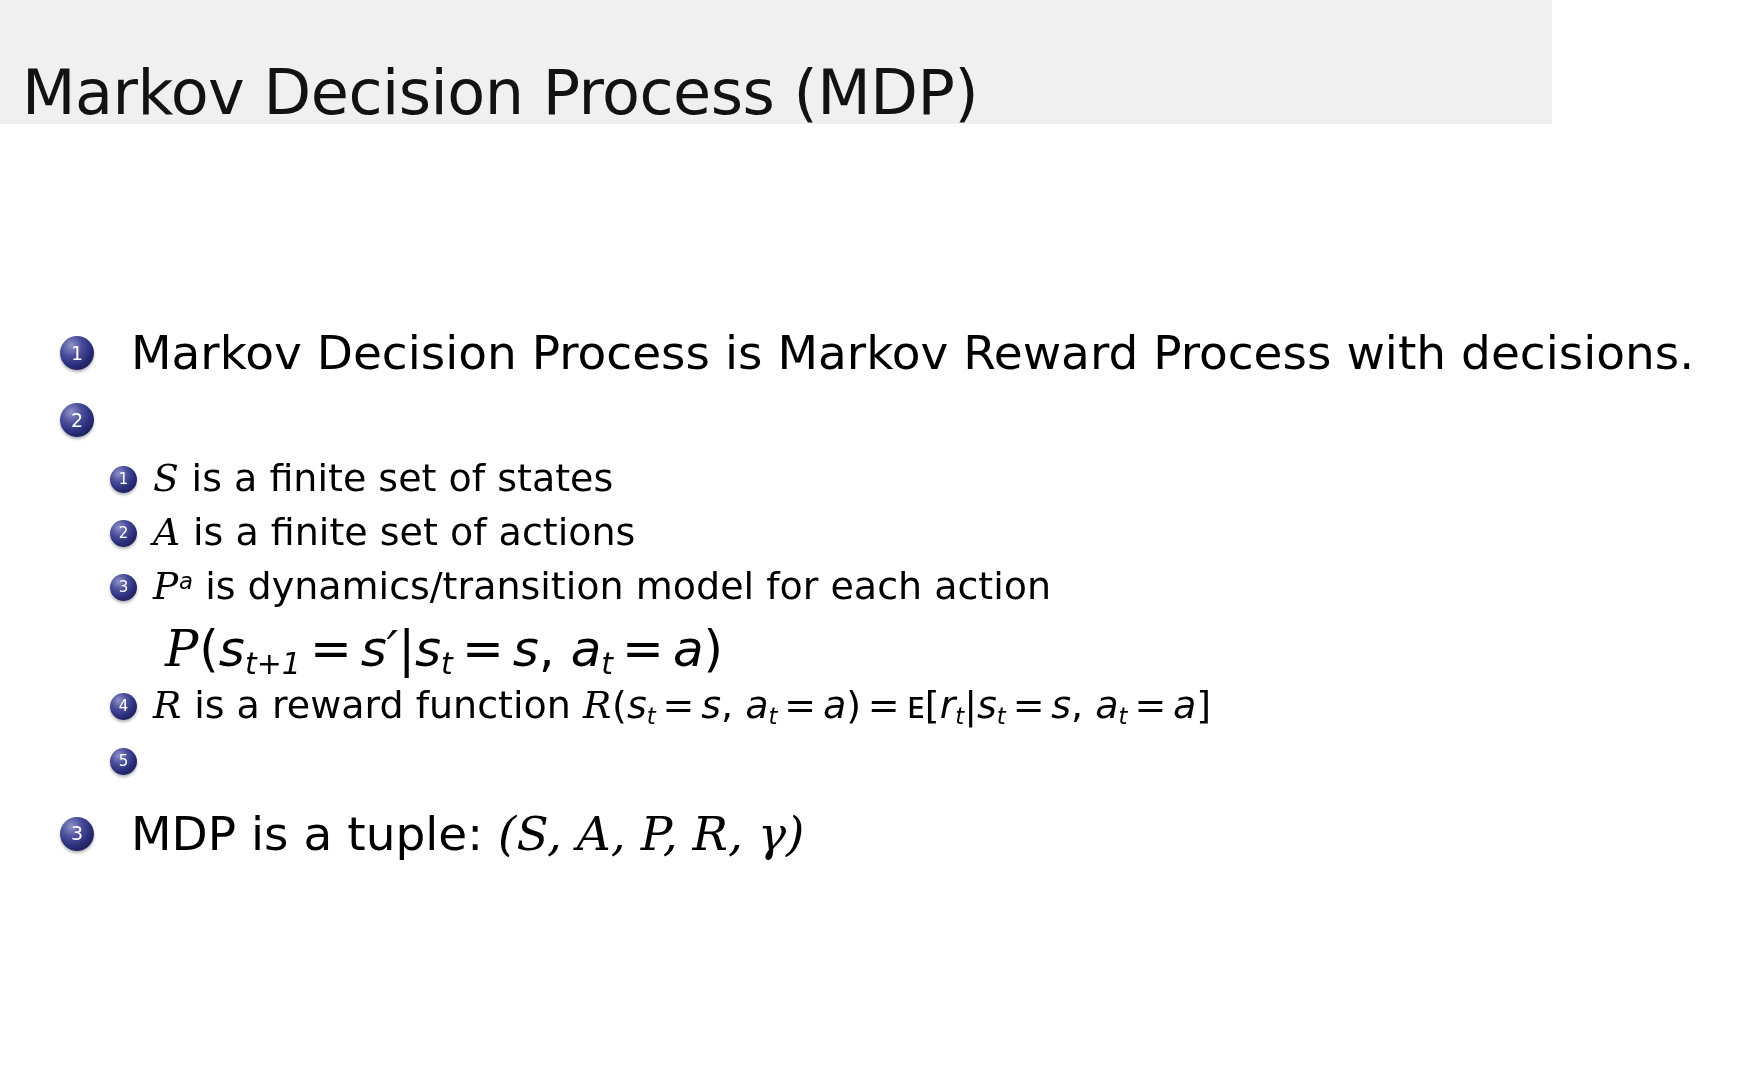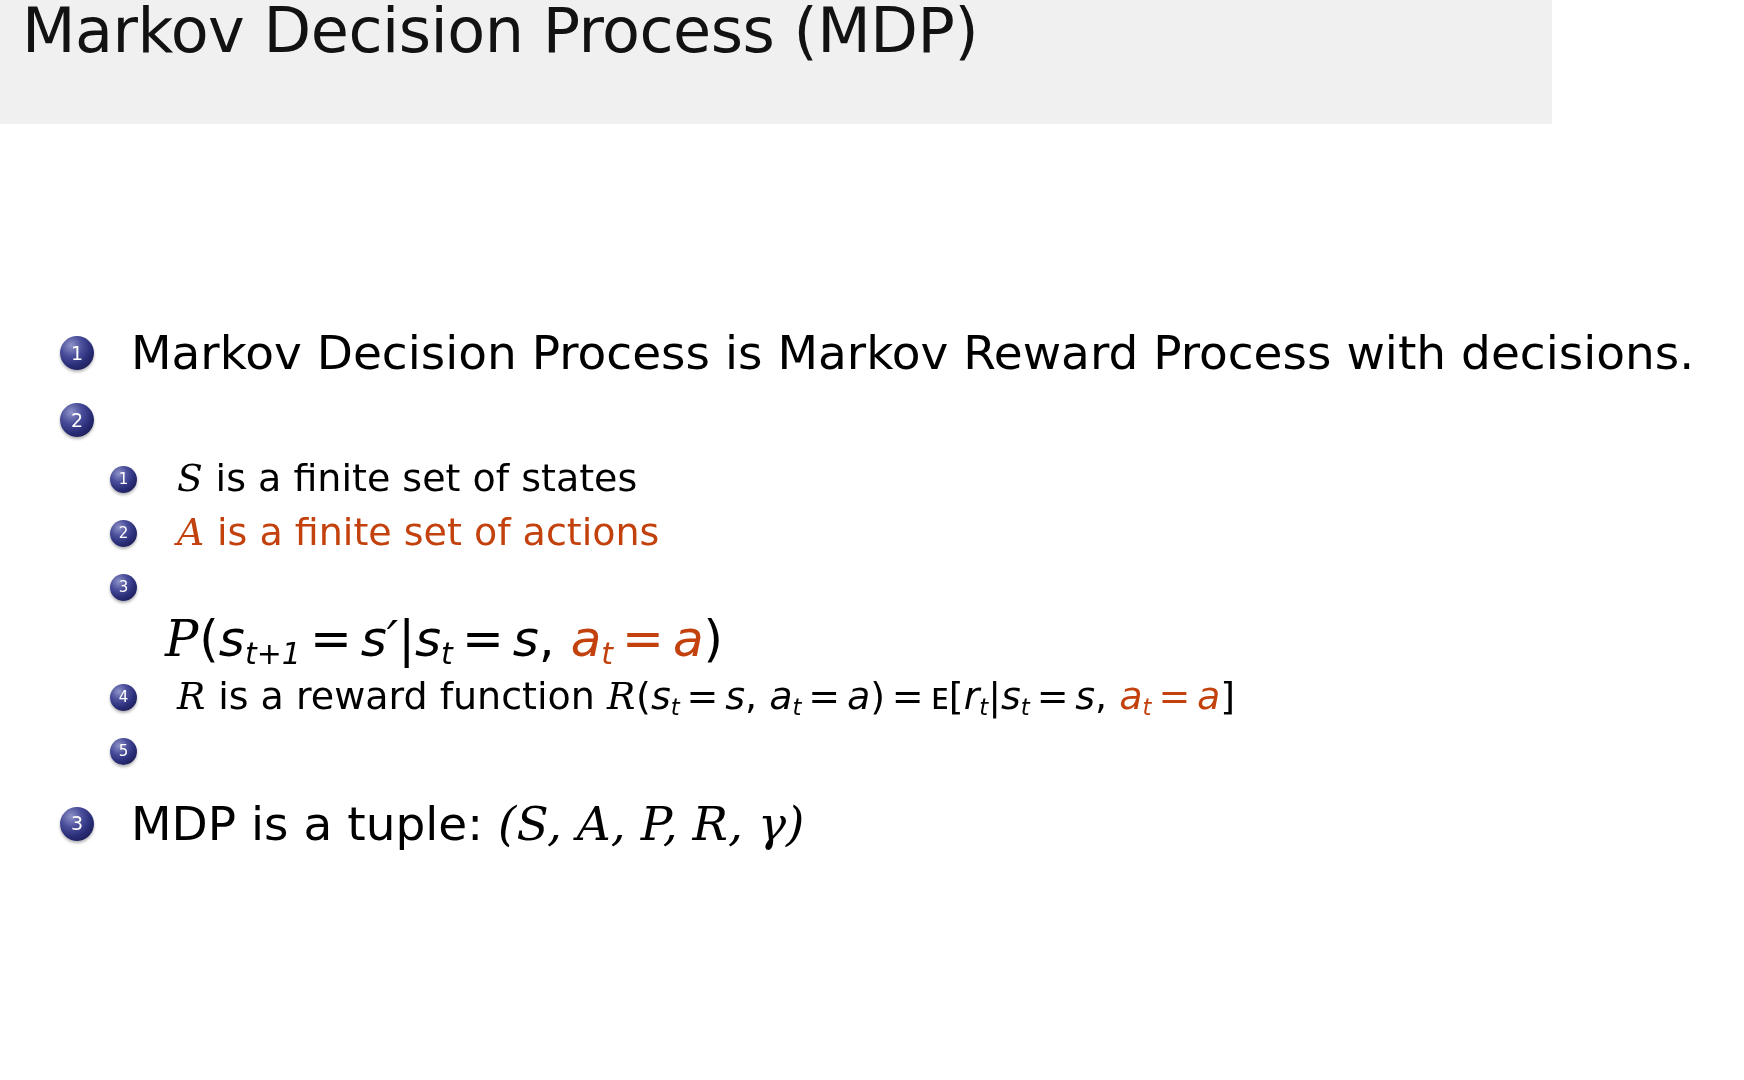--- a/index.html
+++ b/index.html
@@ -17,21 +17,21 @@
   }
 
   
   .titlebar {
     position: absolute;
     left: 0; top: 0;
     width: 1552px;
     height: 124px;
     background: #f0f0f0;
     display: flex;
-    align-items: flex-start;
+    align-items: flex-end;
   }
   .slide-title {
     font-size: 62px;
     line-height: 1;
     font-weight: 400;
     letter-spacing: -0.5px;
     padding-left: 22px;
     color: #121212;
     white-space: nowrap;
   }
@@ -90,25 +90,25 @@
     line-height: 1.22;
     margin-left: 37px;
     white-space: nowrap;
   }
 
   .lvl2-list { margin-top: 18px; padding-left: 110px; }
   .lvl2-item { margin-bottom: 6px; }
   .lvl2-text {
     font-size: 38px;
     line-height: 1.26;
-    margin-left: 40px;
-    white-space: nowrap;
-  }
-
-  .red { color: #c2410c; }
+    margin-left: 16px;
+    white-space: nowrap;
+  }
+
+  .red { color: #000000; }
 
   
   .mi {
     font-style: italic;
     font-family: "DejaVu Serif", serif;
     font-size: 0.99em;
     padding-right: 0.02em;
   }
   .mi-s {            
     font-style: italic;
@@ -167,20 +167,21 @@
         <span class="lvl2-text"><span class="mi">S</span> <span>is a finite set of states</span></span>
       </div>
 
       <div class="item lvl2-item">
         <span class="badge badge-2">2</span>
         <span class="lvl2-text red"><span class="mi">A</span> <span>is a finite set of actions</span></span>
       </div>
 
       <div class="item lvl2-item">
         <span class="badge badge-2">3</span>
+        <span class="lvl2-text"><span class="mi">P</span><span class="sup">a</span> <span>is dynamics/transition model for each action</span></span>
       </div>
 
       <div class="formula-line"><span class="mi">P</span><span>(</span><span class="mi-s">s</span><span class="sub">t+1</span><span class="op">=</span><span class="mi-s">s′</span><span>|</span><span class="mi-s">s</span><span class="sub">t</span><span class="op">=</span><span class="mi-s">s</span><span>,</span> <span class="red"><span class="mi-s">a</span><span class="sub">t</span><span class="op">=</span><span class="mi-s">a</span></span><span>)</span></div>
 
       <div class="item lvl2-item">
         <span class="badge badge-2">4</span>
         <span class="lvl2-text"><span class="mi">R</span> <span>is a reward function</span> <span class="mi">R</span><span>(</span><span class="mi-s">s</span><span class="sub">t</span><span class="op">=</span><span class="mi-s">s</span><span>,</span> <span class="mi-s">a</span><span class="sub">t</span><span class="op">=</span><span class="mi-s">a</span><span>)</span><span class="op">=</span><span class="bb">ᴇ</span><span>[</span><span class="mi-s">r</span><span class="sub">t</span><span>|</span><span class="mi-s">s</span><span class="sub">t</span><span class="op">=</span><span class="mi-s">s</span><span>,</span> <span class="red"><span class="mi-s">a</span><span class="sub">t</span><span class="op">=</span><span class="mi-s">a</span></span><span>]</span></span>
       </div>
 
       <div class="item lvl2-item">

